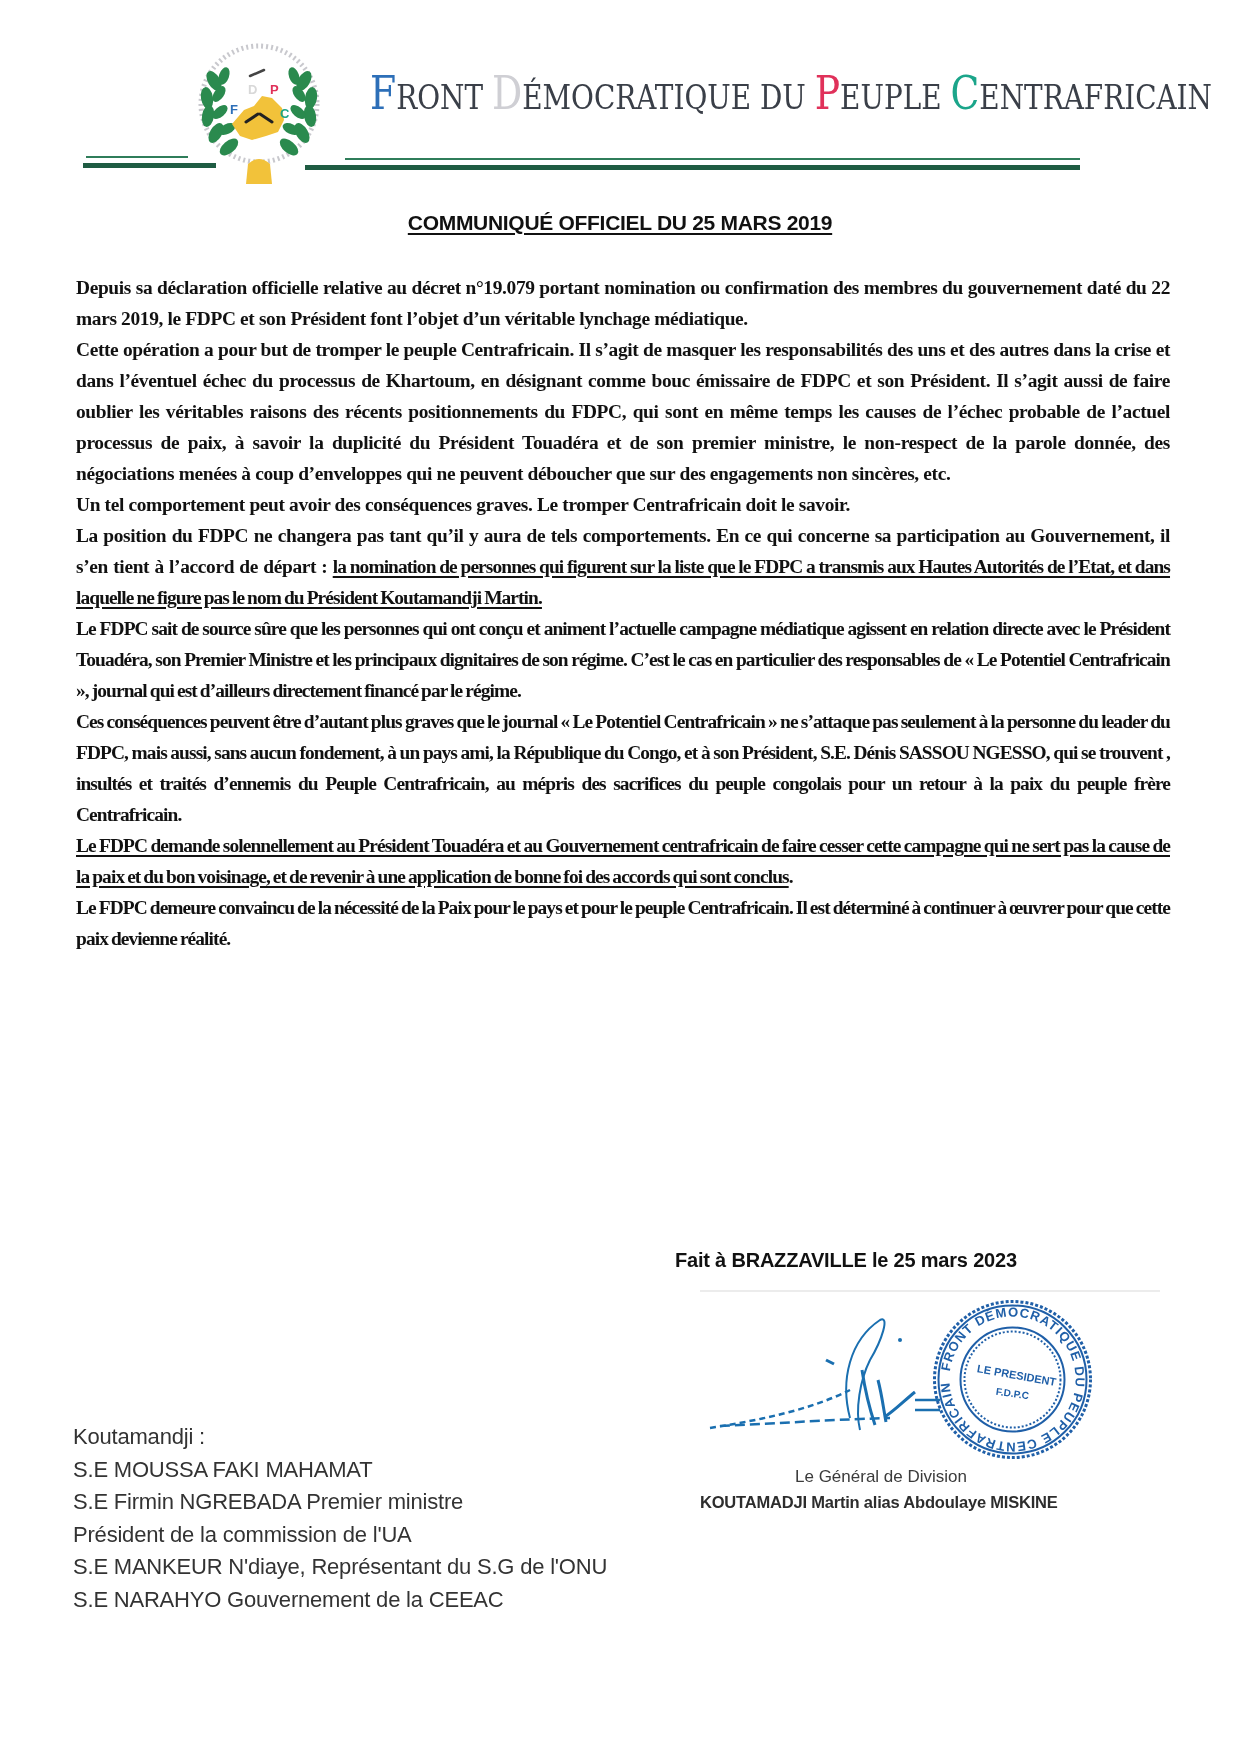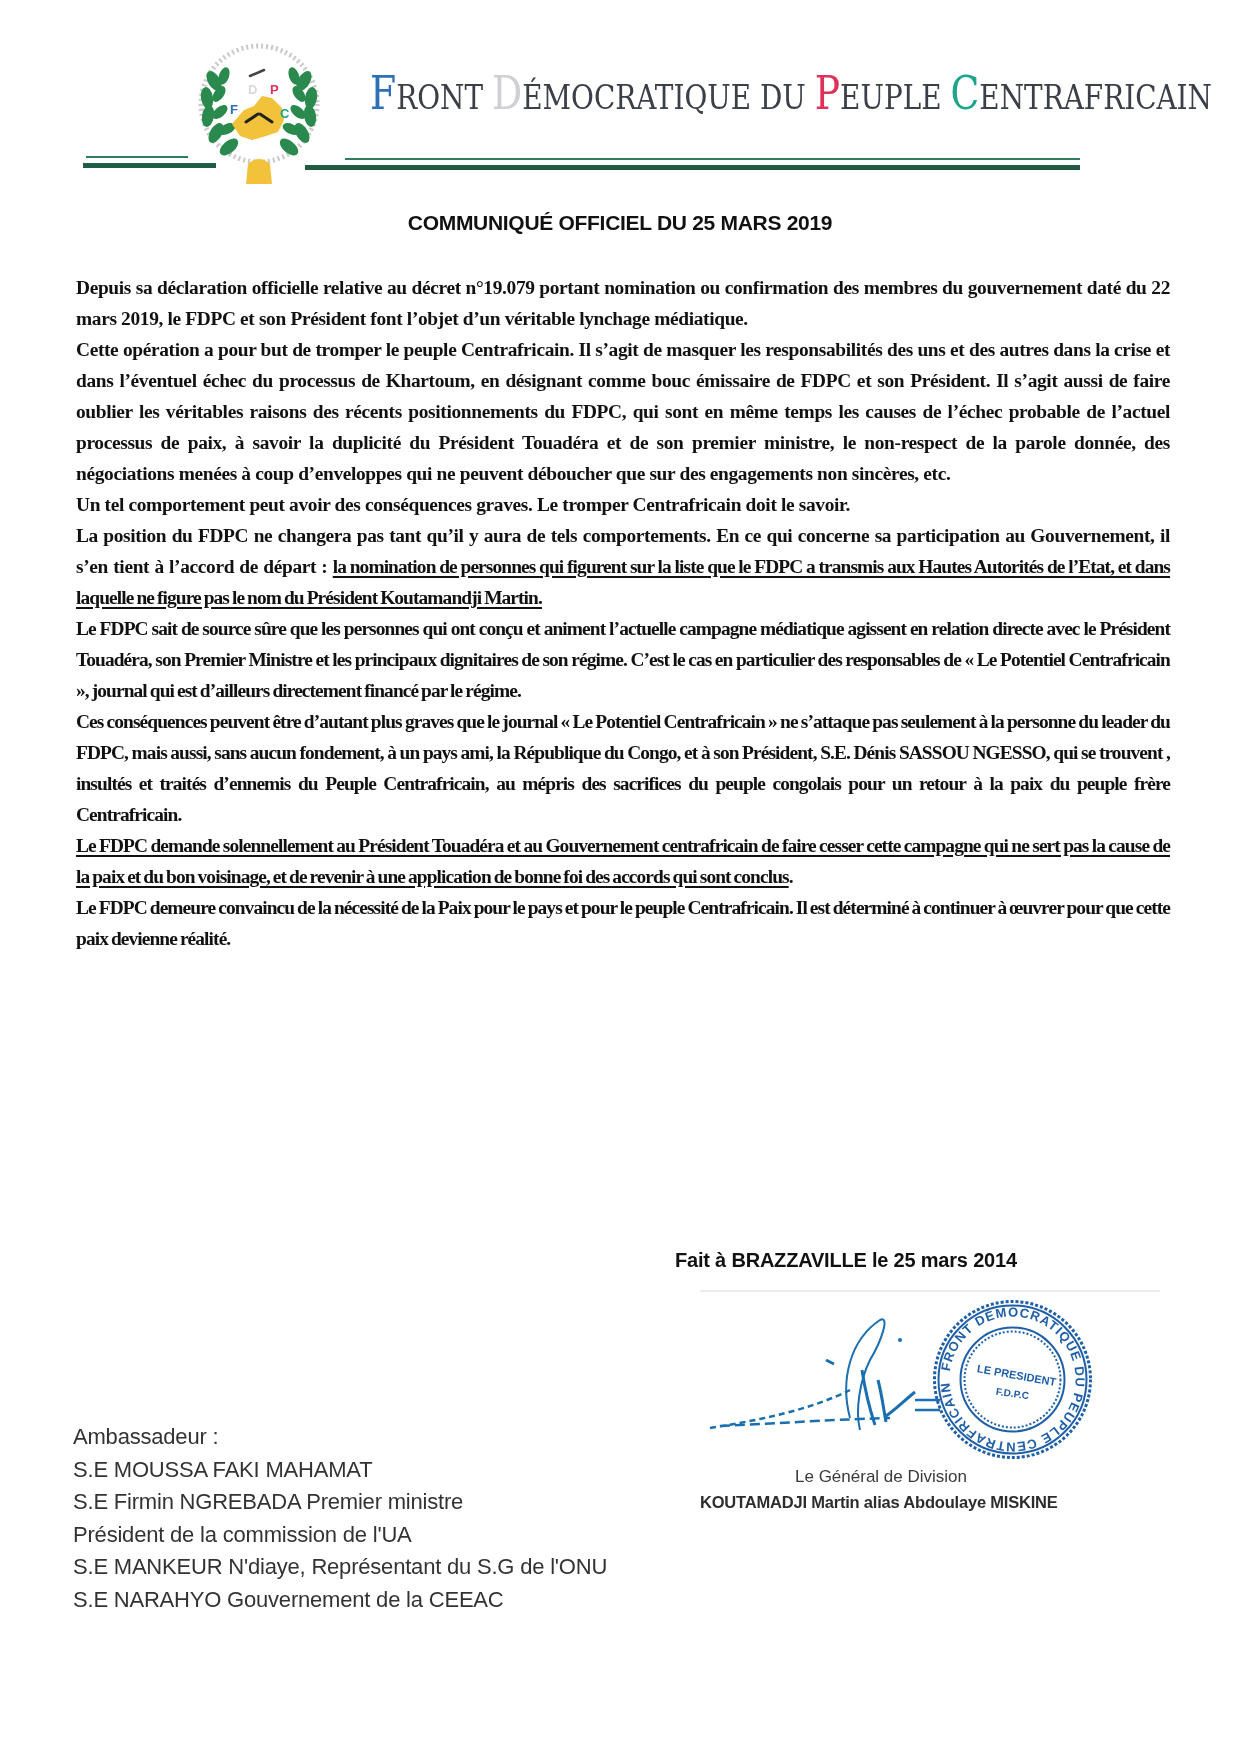--- a/index.html
+++ b/index.html
@@ -15,21 +15,21 @@
               transform: scaleX(0.82); transform-origin: left center; font-weight: normal; }
   .org-name .cap { font-size: 46px; }
   .org-name .small { font-size: 34px; }
   .rule { position: absolute; height: 0; }
   .rule.thin { border-top: 2px solid #2f7d5a; }
   .rule.thick { border-top: 5px solid #1f5c43; }
 
   
   .doc-title { position: absolute; left: 0; width: 1240px; top: 211px; text-align: center;
                font-family: "Liberation Sans", sans-serif; font-weight: bold;
-               font-size: 21px; text-underline-offset: 3px;
+               font-size: 21px; text-decoration: underline; text-underline-offset: 3px;
                letter-spacing: -0.3px; color: #111; }
 
   
   .body-text { position: absolute; left: 76px; top: 272px; width: 1094px;
                font-family: Liberation Serif, serif; font-weight: bold;
                font-size: 19.4px; line-height: 31px; text-align: justify;
                letter-spacing: -0.35px; color: #111; }
   .body-text p { margin: 0; }
   .body-text u { text-underline-offset: 3px; text-decoration-thickness: 2px; }
   .body-text .narrow { letter-spacing: -0.9px; word-spacing: -1px; }
@@ -118,21 +118,21 @@
   <p>Depuis sa déclaration officielle relative au décret n°19.079 portant nomination ou confirmation des membres du gouvernement daté du 22 mars 2019, le FDPC et son Président font l’objet d’un véritable lynchage médiatique.</p>
   <p>Cette opération a pour but de tromper le peuple Centrafricain. Il s’agit de masquer les responsabilités des uns et des autres dans la crise et dans l’éventuel échec du processus de Khartoum, en désignant comme bouc émissaire de FDPC et son Président. Il s’agit aussi de faire oublier les véritables raisons des récents positionnements du FDPC, qui sont en même temps les causes de l’échec probable de l’actuel processus de paix, à savoir la duplicité du Président Touadéra et de son premier ministre, le non-respect de la parole donnée, des négociations menées à coup d’enveloppes qui ne peuvent déboucher que sur des engagements non sincères, etc.</p>
   <p>Un tel comportement peut avoir des conséquences graves. Le tromper Centrafricain doit le savoir.</p>
   <p><span>La position du FDPC ne changera pas tant qu’il y aura de tels comportements. En ce qui concerne sa participation au Gouvernement, il s’en tient à l’accord de départ : </span><u class="narrow">la nomination de personnes qui figurent sur la liste que le FDPC a transmis aux Hautes Autorités de l’Etat, et dans laquelle ne figure pas le nom du Président Koutamandji Martin.</u></p>
   <p class="narrow">Le FDPC sait de source sûre que les personnes qui ont conçu et animent l’actuelle campagne médiatique agissent en relation directe avec le Président Touadéra, son Premier Ministre et les principaux dignitaires de son régime. C’est le cas en particulier des responsables de « Le Potentiel Centrafricain », journal qui est d’ailleurs directement financé par le régime.</p>
   <p class="narrow">Ces conséquences peuvent être d’autant plus graves que le journal « Le Potentiel Centrafricain » ne s’attaque pas seulement à la personne du leader du FDPC, mais aussi, sans aucun fondement, à un pays ami, la République du Congo, et à son Président, S.E. Dénis SASSOU NGESSO, qui se trouvent , insultés et traités d’ennemis du Peuple Centrafricain, au mépris des sacrifices du peuple congolais pour un retour à la paix du peuple frère Centrafricain.</p>
   <p class="narrow"><u>Le FDPC demande solennellement au Président Touadéra et au Gouvernement centrafricain de faire cesser cette campagne qui ne sert pas la cause de la paix et du bon voisinage, et de revenir à une application de bonne foi des accords qui sont conclus</u><span>.</span></p>
   <p class="narrow">Le FDPC demeure convaincu de la nécessité de la Paix pour le pays et pour le peuple Centrafricain. Il est déterminé à continuer à œuvrer pour que cette paix devienne réalité.</p>
 </div>
 
-<div class="place-date">Fait à BRAZZAVILLE le 25 mars 2014</div>
+<div class="place-date">Fait à BRAZZAVILLE le 25 mars 2023</div>
 
 <div class="sig-paste"></div>
 
 <svg class="signature" viewBox="0 0 240 150">
   <path d="M10 128 C60 120 110 110 150 90" fill="none" stroke="#1a6fb0" stroke-width="2.5" stroke-dasharray="6 4"></path>
   <path d="M20 126 C70 124 120 120 190 118" fill="none" stroke="#1a6fb0" stroke-width="2.5" stroke-dasharray="10 5"></path>
   <path d="M150 118 C140 80 150 40 180 20 C190 15 182 40 170 60 C160 80 155 110 160 130" fill="none" stroke="#1a6fb0" stroke-width="2"></path>
   <path d="M162 70 C165 90 170 110 175 125 M178 80 C182 95 184 112 186 122 M186 116 C195 110 205 100 215 92" fill="none" stroke="#1a6fb0" stroke-width="3"></path>
   <circle cx="200" cy="40" r="2" fill="#1a6fb0"></circle>
   <path d="M126 60 L134 64" stroke="#1a6fb0" stroke-width="3"></path>
@@ -151,19 +151,19 @@
     <textPath href="#stampRing" startOffset="2%">FRONT DÉMOCRATIQUE DU PEUPLE CENTRAFRICAIN (FDPC)</textPath>
   </text>
   <text x="86" y="82" text-anchor="middle" font-size="11" font-weight="bold" font-family="Liberation Sans, sans-serif" fill="#1f5fa8" transform="rotate(10 86 82)">LE PRESIDENT</text>
   <text x="82" y="100" text-anchor="middle" font-size="10" font-weight="bold" font-family="Liberation Sans, sans-serif" fill="#1f5fa8" transform="rotate(8 82 100)">F.D.P.C</text>
 </svg>
 
 <div class="signer-title">Le Général de Division</div>
 <div class="signer-name">KOUTAMADJI Martin alias Abdoulaye MISKINE</div>
 
 <div class="ampliations">
-  <div>Ambassadeur :</div>
+  <div>Koutamandji :</div>
   <div>S.E MOUSSA FAKI MAHAMAT</div>
   <div>S.E Firmin NGREBADA Premier ministre</div>
   <div>Président de la commission de l'UA</div>
   <div>S.E MANKEUR N'diaye, Représentant du S.G de l'ONU</div>
   <div>S.E NARAHYO Gouvernement de la CEEAC</div>
 </div>
 
 </body></html>

